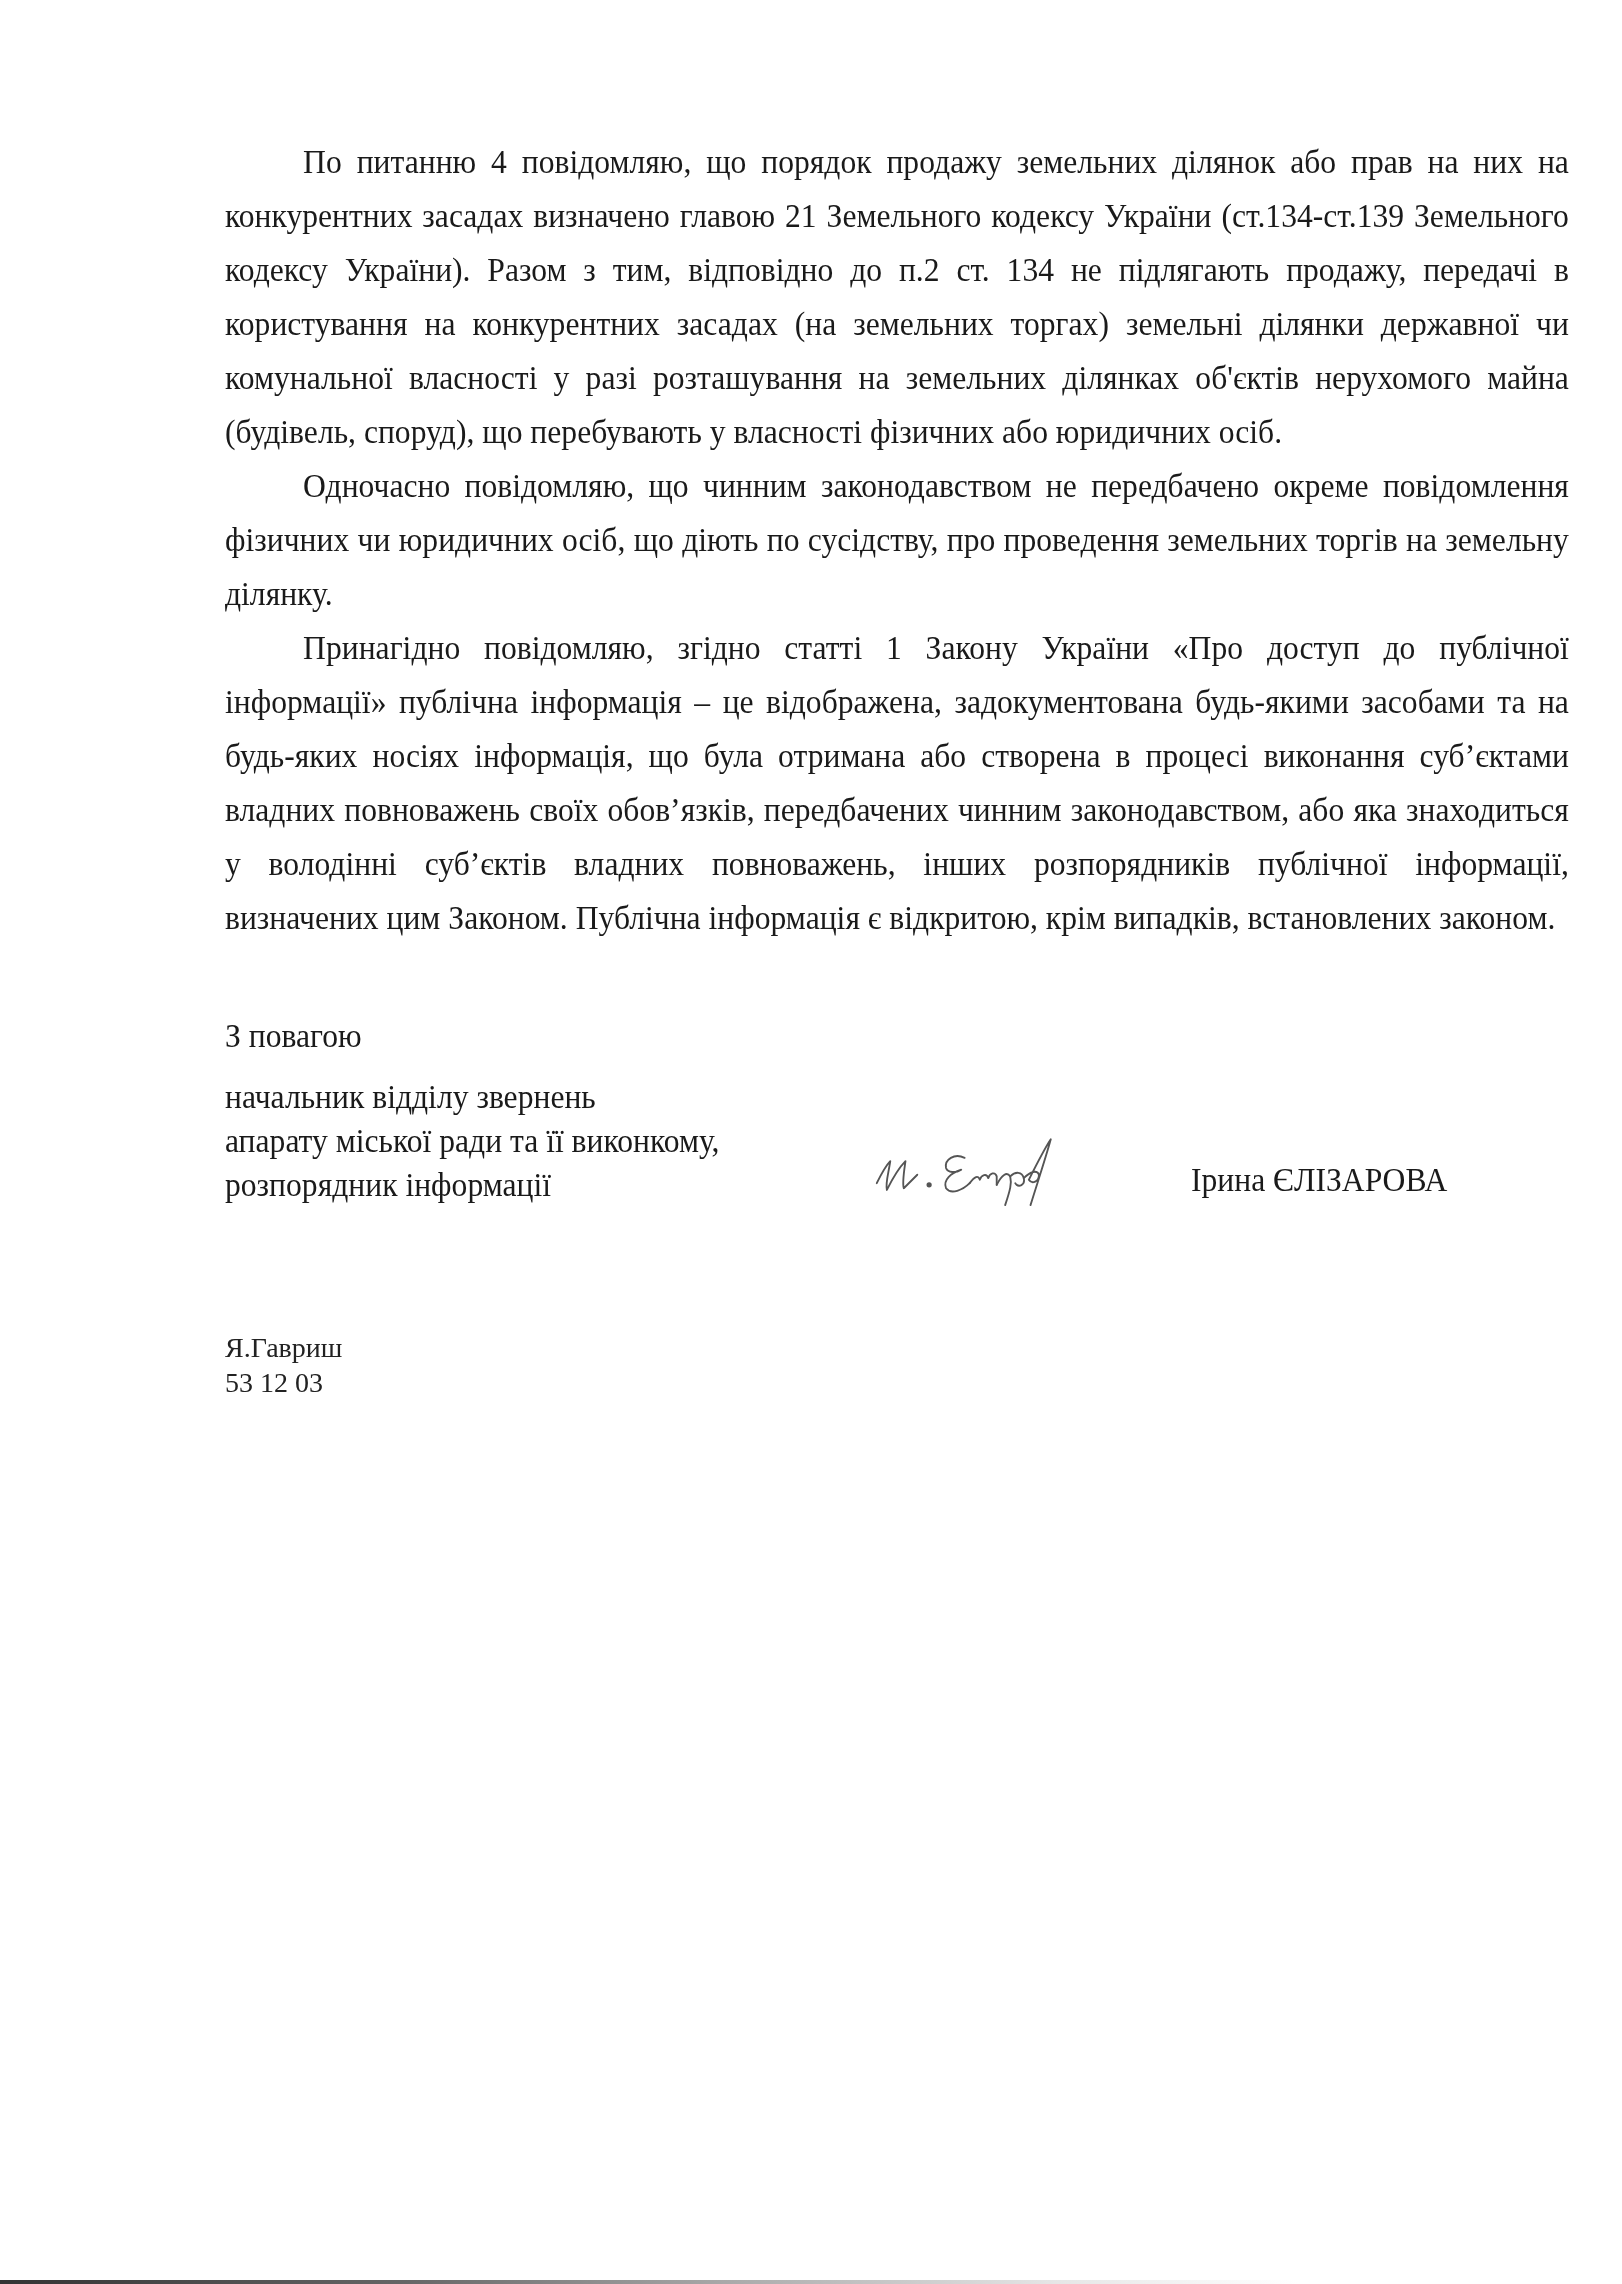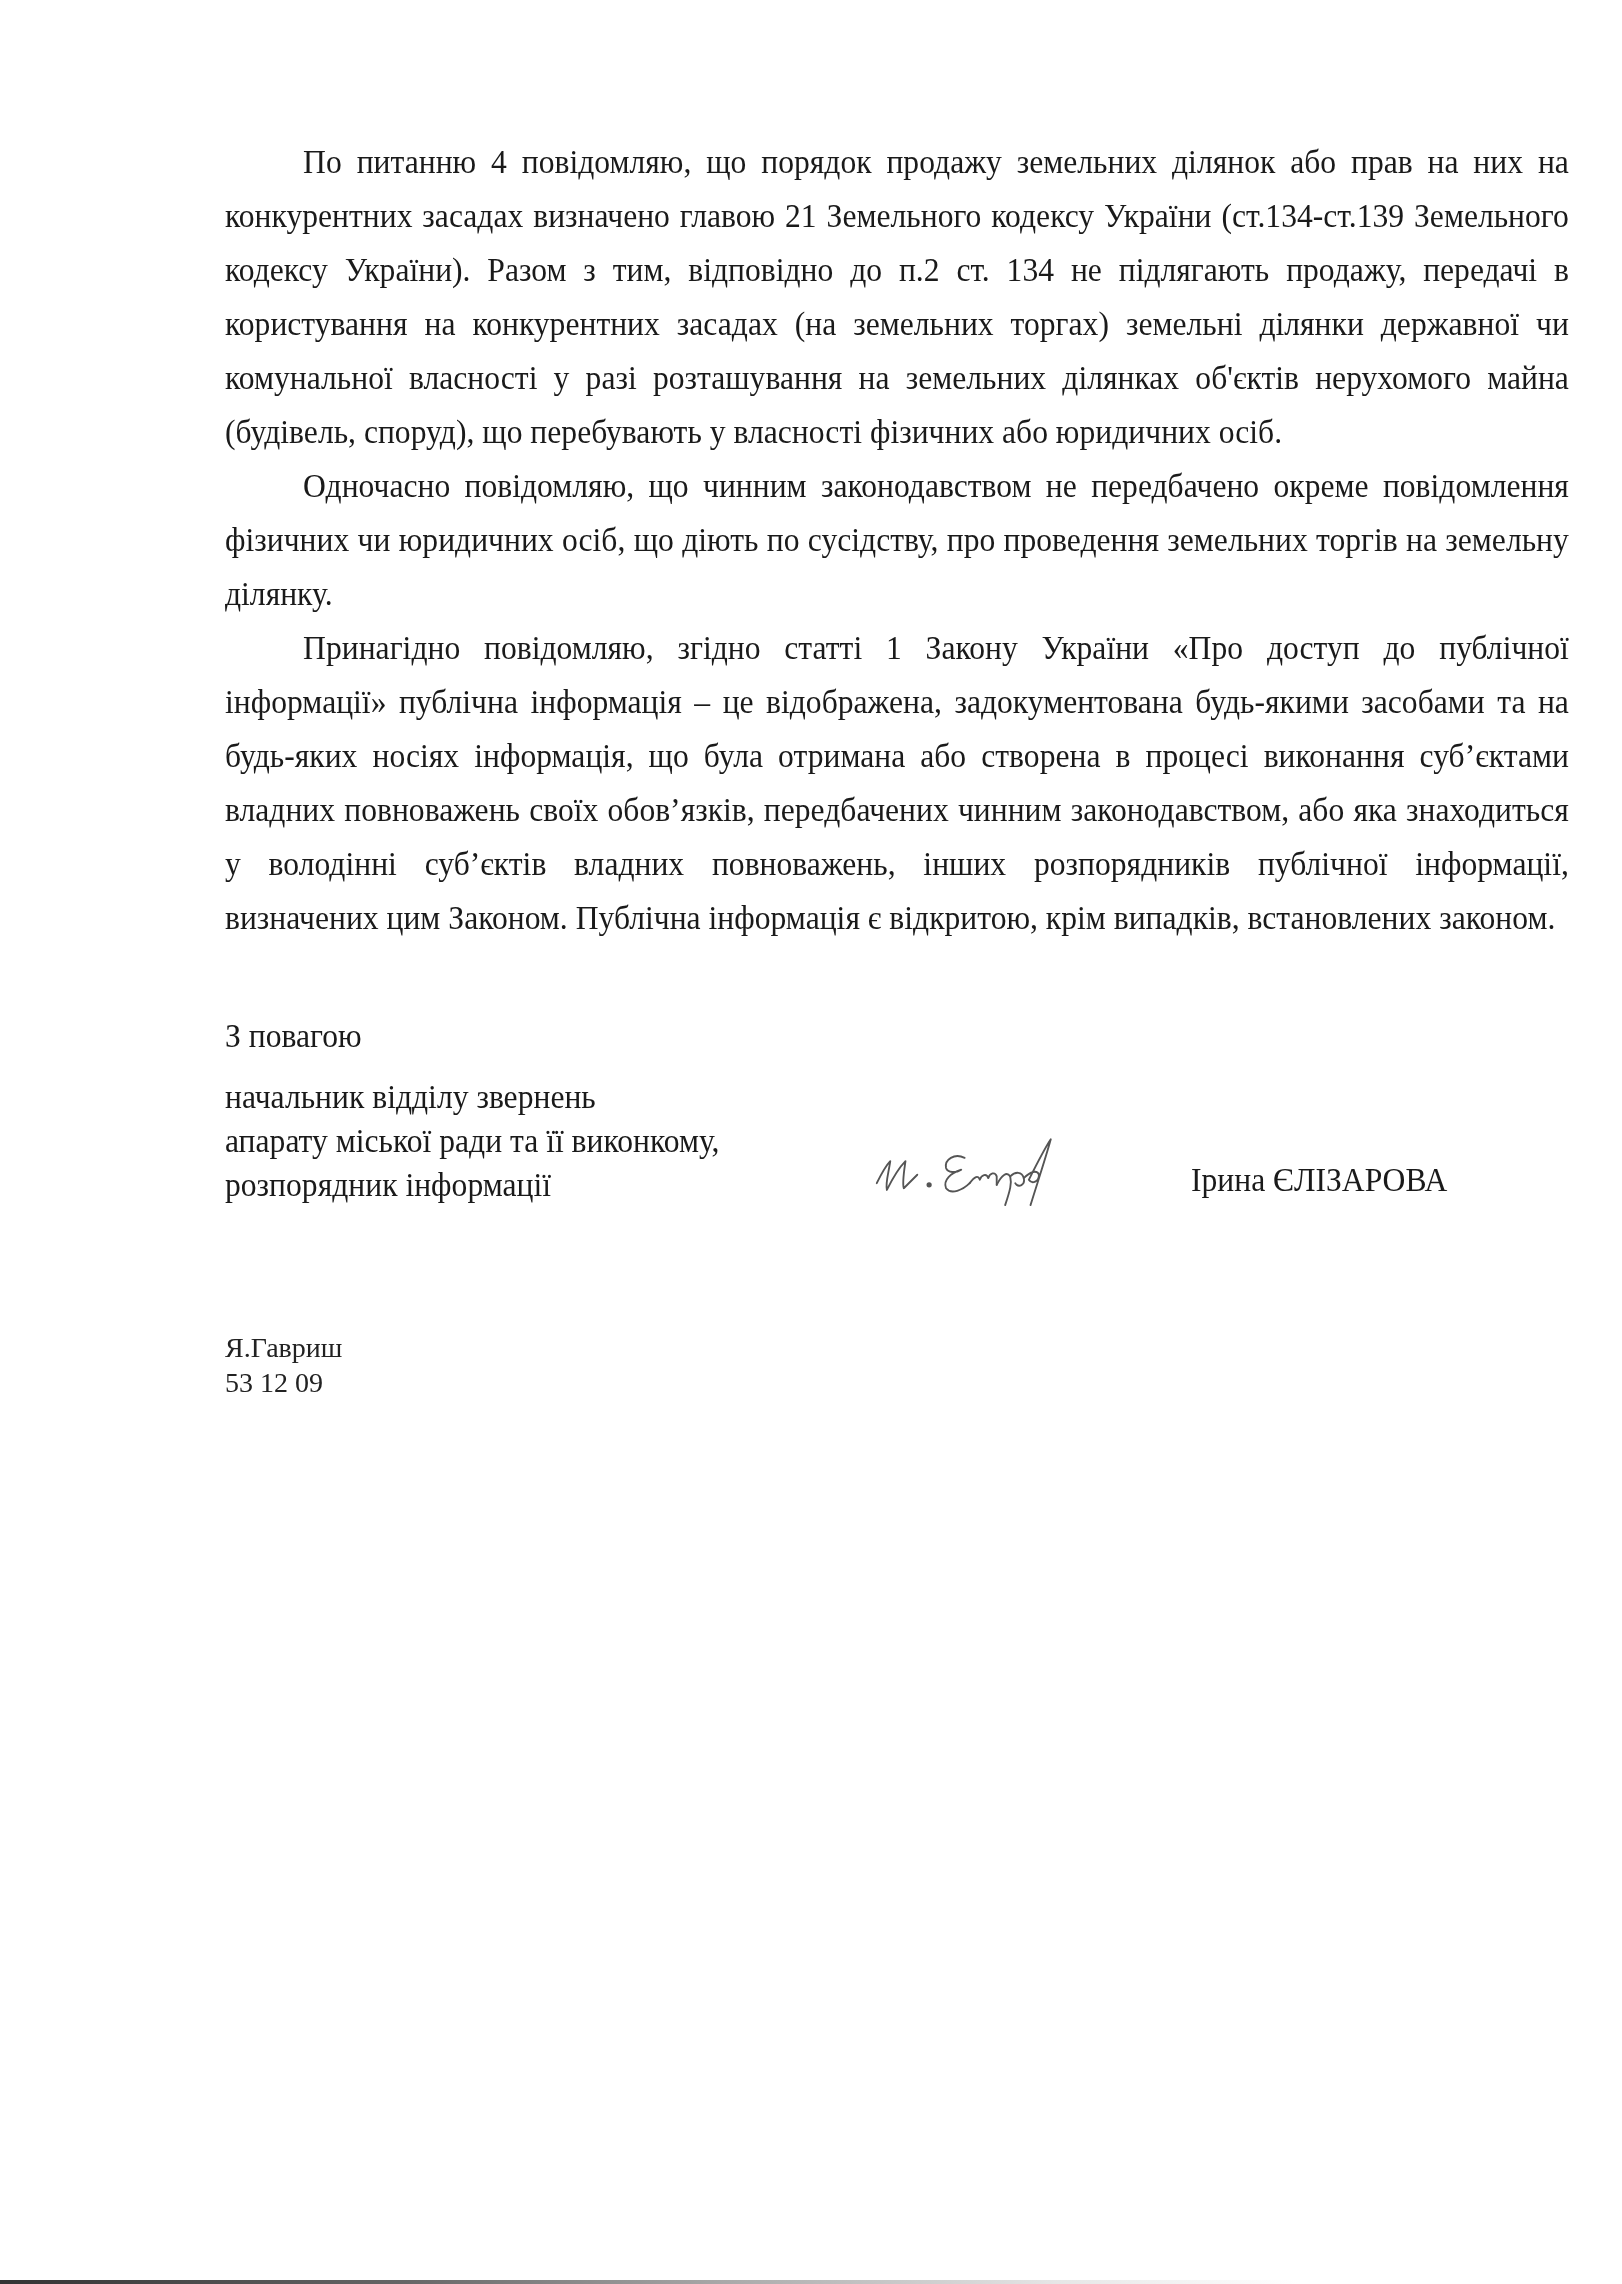--- a/index.html
+++ b/index.html
@@ -67,17 +67,17 @@
     <path d="M150 72 C156 60 162 56 166 62 C168 70 166 78 160 96"></path>
     <path d="M166 62 C172 56 180 56 182 64 C184 72 176 76 172 70"></path>
     <path d="M182 64 C190 56 198 54 200 60 C200 68 192 72 188 66 C196 50 206 30 214 18 C208 40 198 70 190 96"></path>
   </g>
 </svg>
 
 <div class="signer-name">Ірина ЄЛІЗАРОВА</div>
 
 <div class="executor">
   <div>Я.Гавриш</div>
-  <div>53 12 09</div>
+  <div>53 12 03</div>
 </div>
 
 <div class="scan-edge"></div>
 
 
 </body></html>

